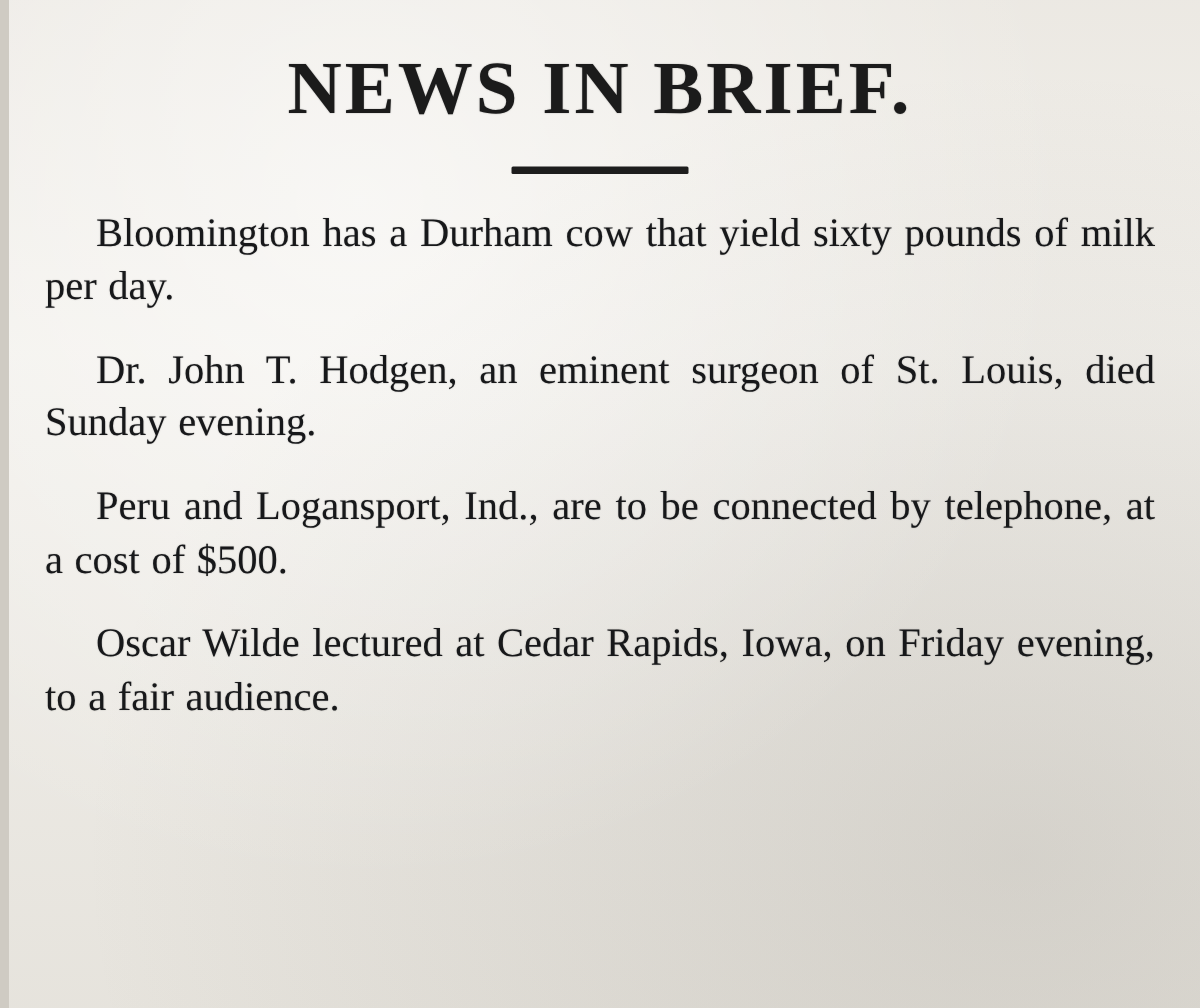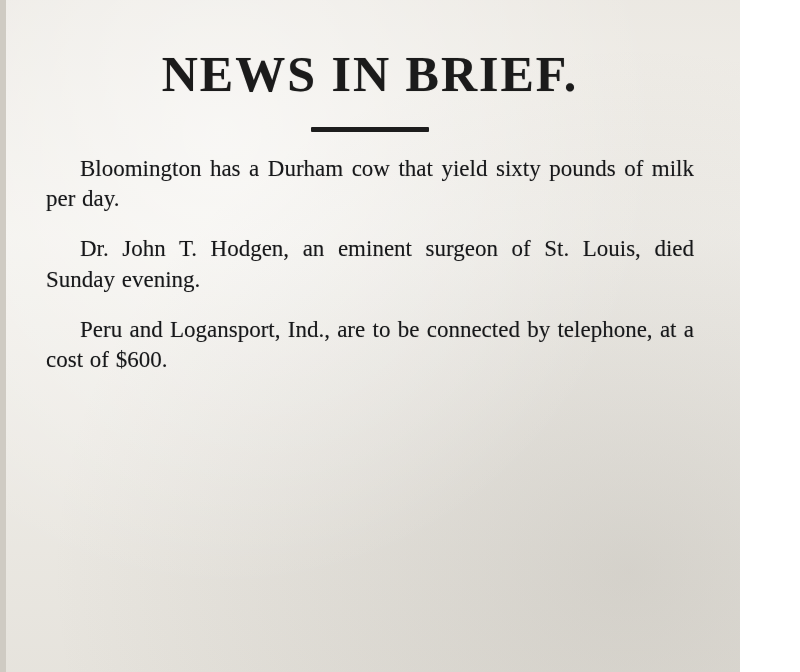--- a/index.html
+++ b/index.html
@@ -8,25 +8,25 @@
     background: #ffffff;
   }
   body {
     width: 800px;
     height: 672px;
     overflow: hidden;
     font-family: "Liberation Serif", serif;
   }
   .scan {
     position: relative;
-    width: 740px;
+    width: 800px;
     height: 672px;
     background: #f2f0ec;
     box-sizing: border-box;
-    padding: 16px;
+    padding: 0;
   }
   
   .scan::before {
     content: "";
     position: absolute;
     inset: 0;
     background:
       radial-gradient(ellipse at 30% 20%, rgba(255,255,255,0.55), rgba(0,0,0,0) 60%),
       radial-gradient(ellipse at 85% 85%, rgba(120,115,105,0.18), rgba(0,0,0,0) 65%),
       linear-gradient(180deg, rgba(235,232,226,0.9) 0%, rgba(243,241,236,0.6) 35%, rgba(228,225,218,0.85) 100%);
@@ -60,21 +60,21 @@
     margin: 26px 0 22px 0;
   }
   .rule {
     width: 118px;
     height: 5px;
     background: #1d1d1d;
     border-radius: 1px;
   }
   .item {
     font-family: "Liberation Serif", serif;
-    font-size: 23px;
+    font-size: 27px;
     line-height: 1.32;
     color: #17181a;
     margin: 0 0 20px 0;
     text-indent: 34px;
     text-align: justify;
     text-shadow: 0 0 1px rgba(0,0,0,0.28);
     word-spacing: 1px;
   }
   .item:last-child {
     margin-bottom: 0;
@@ -89,16 +89,17 @@
     <h1 class="headline">NEWS IN BRIEF.</h1>
 
     <div class="rule-wrap">
       <div class="rule"></div>
     </div>
 
     <p class="item">Bloomington has a Durham cow that yield sixty pounds of milk per day.</p>
 
     <p class="item">Dr. John T. Hodgen, an eminent surgeon of St. Louis, died Sunday evening.</p>
 
-    <p class="item">Peru and Logansport, Ind., are to be connected by telephone, at a cost of $600.</p>
+    <p class="item">Peru and Logansport, Ind., are to be connected by telephone, at a cost of $500.</p>
 
+    <p class="item">Oscar Wilde lectured at Cedar Rapids, Iowa, on Friday evening, to a fair audience.</p>
   </div>
 </div>
 
 </body></html>

